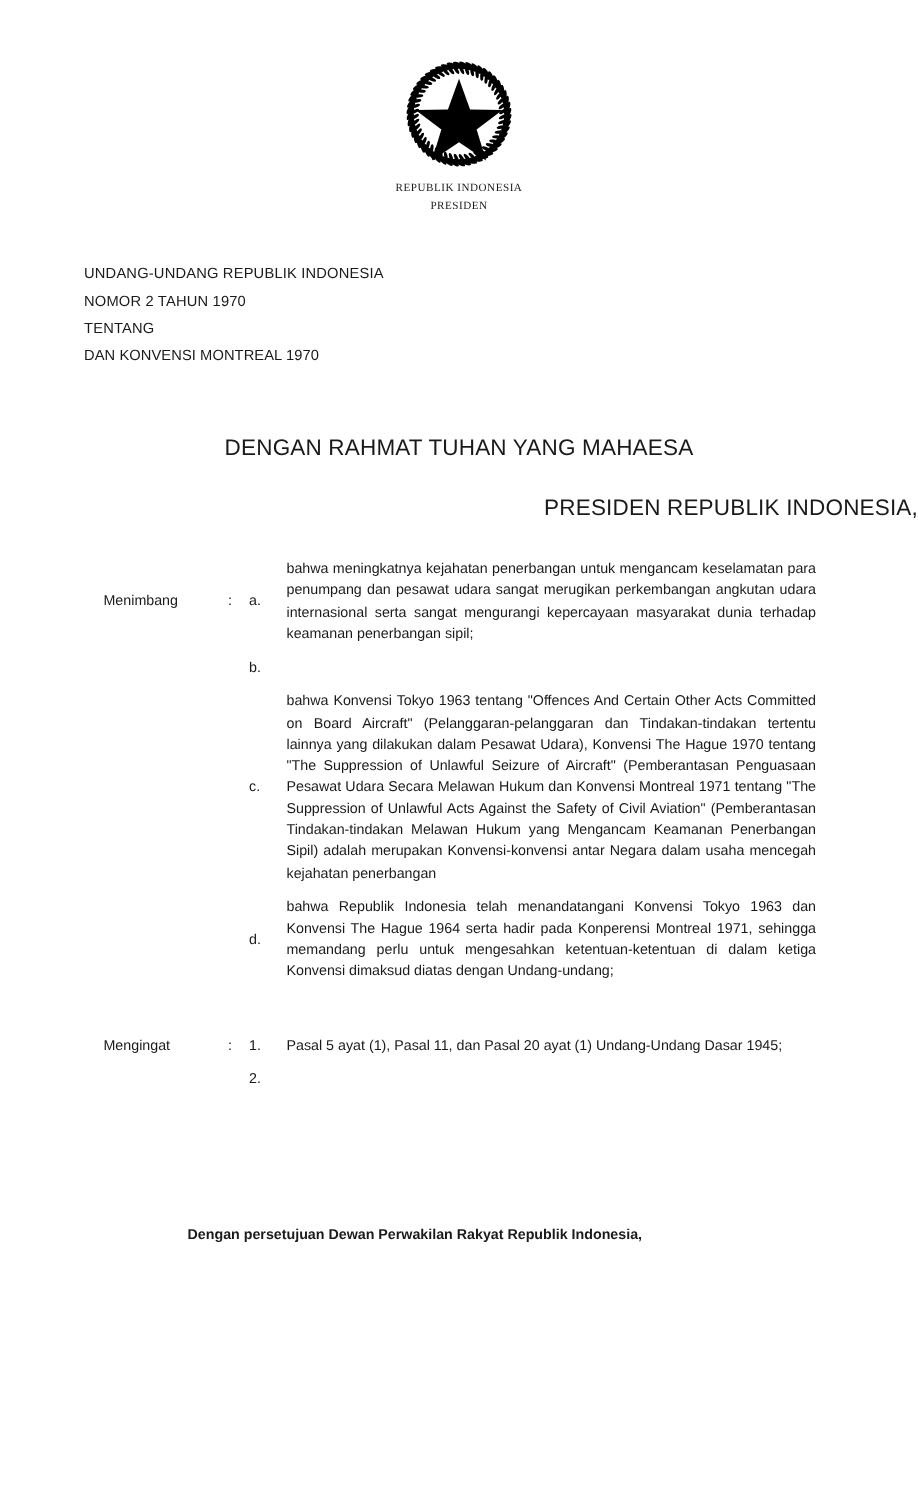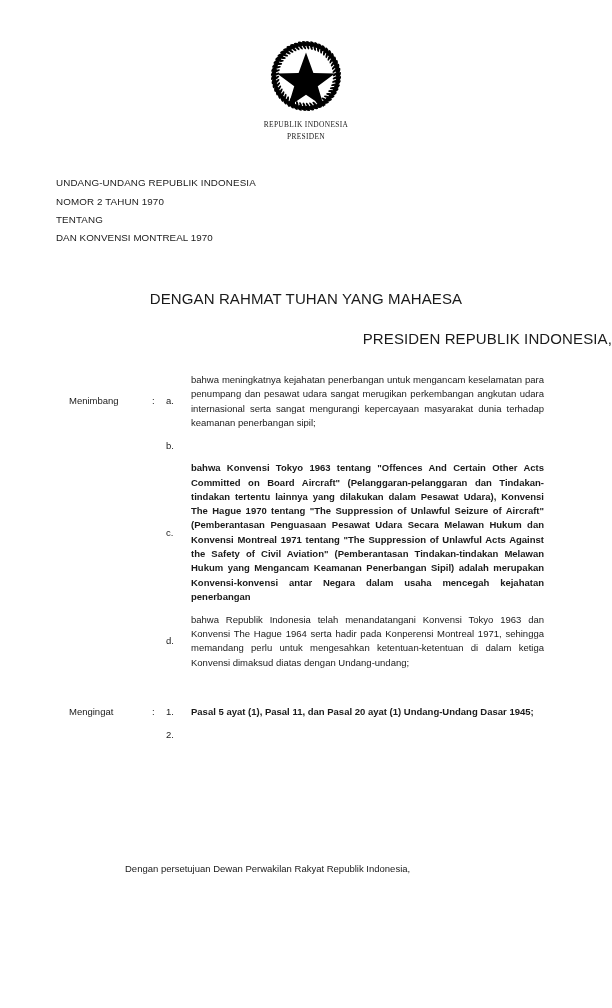--- a/index.html
+++ b/index.html
@@ -101,32 +101,33 @@
     line-height: 14.3px;
   }
   .clause-text {
     flex: 1 1 auto;
     font-size: 9.5px;
     line-height: 14.3px;
     text-align: justify;
     text-justify: inter-word;
     hyphens: none;
   }
-  .clause-text.last-natural { text-align-last: left; font-weight: bold; }
+  .clause-text.last-natural { text-align-last: left; }
   .clause-row + .clause-row { margin-top: 8.4px; }
 
   .mengingat-group { margin-top: 35px; }
 
   .closing-line {
     position: absolute;
-    top: 862px;
+    top: 817px;
     left: 125px;
     font-size: 9.5px;
     line-height: 14.3px;
     color: #1a1a1a;
+    font-weight: bold;
   }
 </style>
 </head>
 <body>
 
 <div class="emblem-block">
   <div class="emblem">
     <svg viewBox="0 0 100 100" aria-hidden="true">
       <g id="wreath" fill="#000000">
           <ellipse cx="50.00" cy="11.50" rx="5.4" ry="1.8" transform="rotate(28.0 50.00 11.50)"></ellipse>

